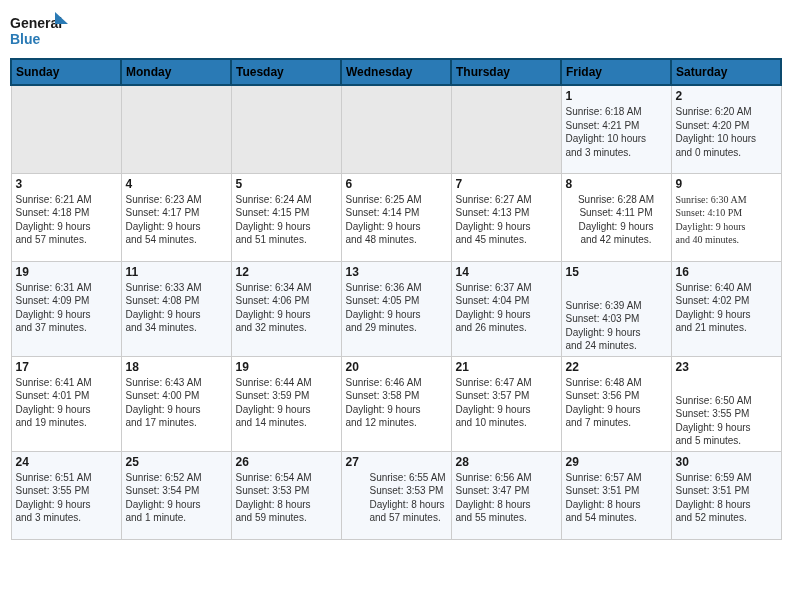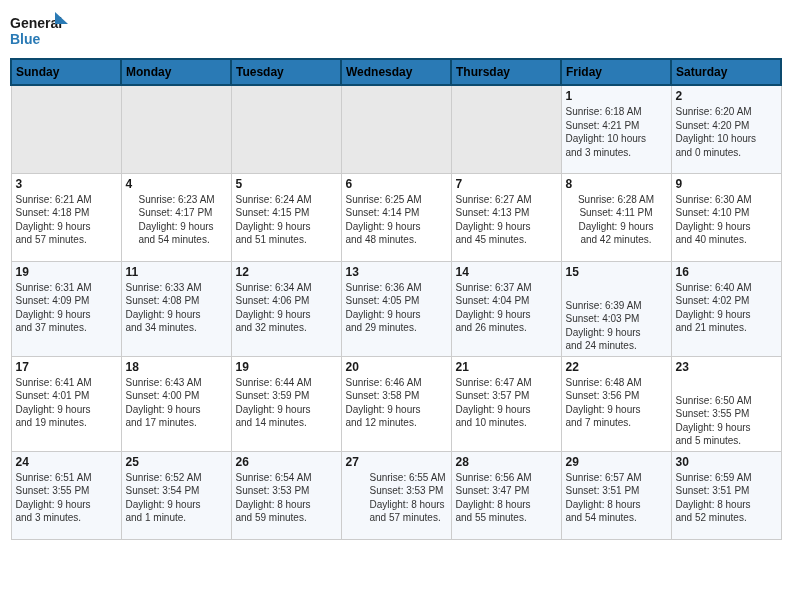--- a/index.html
+++ b/index.html
@@ -140,21 +140,21 @@
         <tr>
           <td>
             <span class="day-number">3</span>
             <div class="cell-content" style="white-space: pre-line;">Sunrise: 6:21 AM
 Sunset: 4:18 PM
 Daylight: 9 hours
 and 57 minutes.</div>
           </td>
           <td>
             <span class="day-number">4</span>
-            <div class="cell-content" style="white-space: pre-line; margin-left: 13px;">Sunrise: 6:23 AM
+            <div class="cell-content" style="white-space: pre-line;">Sunrise: 6:23 AM
 Sunset: 4:17 PM
 Daylight: 9 hours
 and 54 minutes.</div>
           </td>
           <td>
             <span class="day-number">5</span>
             <div class="cell-content" style="white-space: pre-line;">Sunrise: 6:24 AM
 Sunset: 4:15 PM
 Daylight: 9 hours
 and 51 minutes.</div>
@@ -175,21 +175,21 @@
           </td>
           <td>
             <span class="day-number">8</span>
             <div class="cell-content" style="white-space: pre-line; text-align: center;">Sunrise: 6:28 AM
 Sunset: 4:11 PM
 Daylight: 9 hours
 and 42 minutes.</div>
           </td>
           <td>
             <span class="day-number">9</span>
-            <div class="cell-content" style="white-space: pre-line;">Sunrise: 6:30 AM
+            <div class="cell-content" style="white-space: pre-line; font-family: Liberation Serif, serif;">Sunrise: 6:30 AM
 Sunset: 4:10 PM
 Daylight: 9 hours
 and 40 minutes.</div>
           </td>
         </tr>
         <tr>
           <td>
             <span class="day-number">19</span>
             <div class="cell-content" style="white-space: pre-line;">Sunrise: 6:31 AM
 Sunset: 4:09 PM

